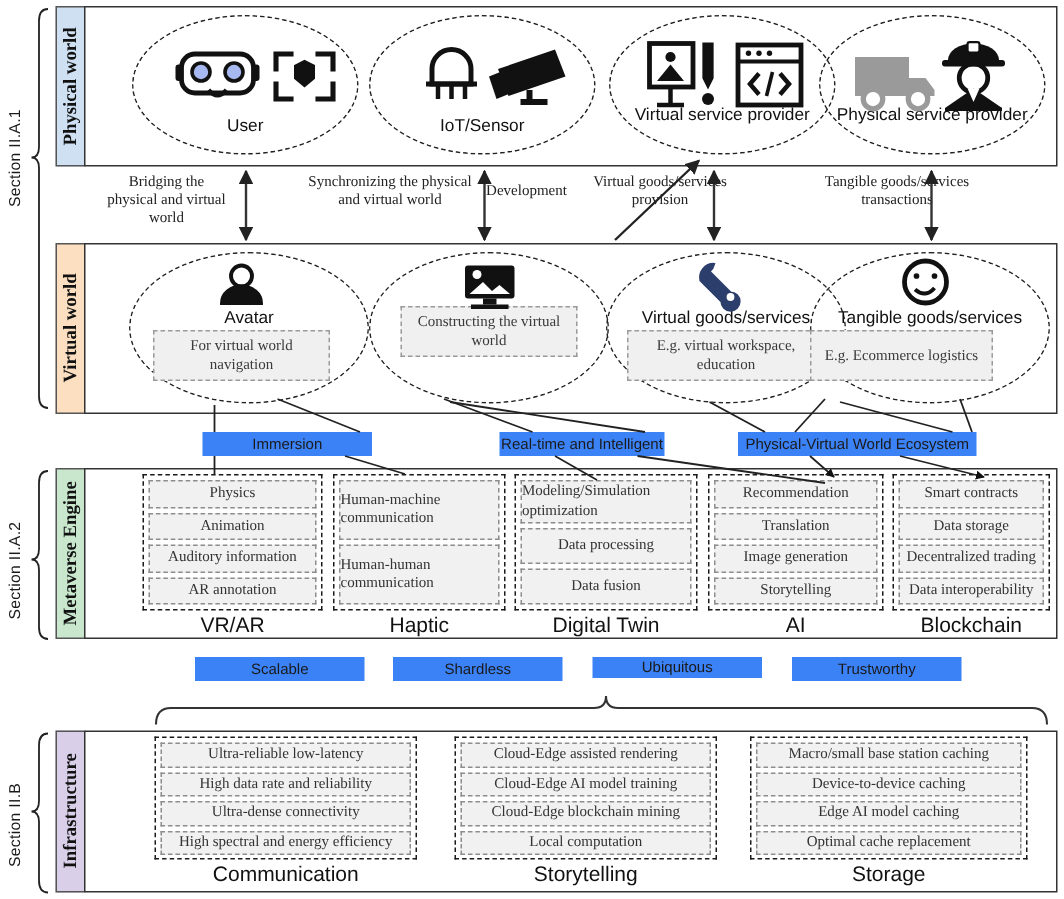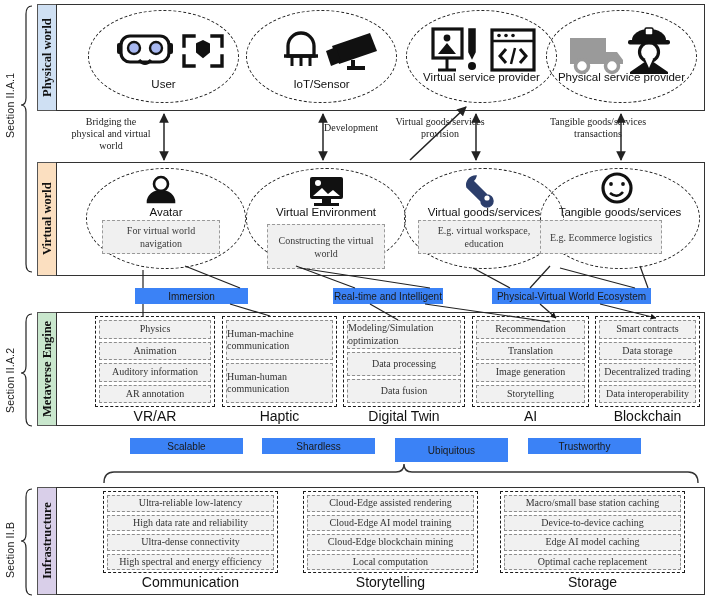--- a/index.html
+++ b/index.html
@@ -152,42 +152,43 @@
 
   <div class="ellipse" style="left:546px; top:10px; width:151px; height:93px;"></div>
   <div class="node-title" style="left:546px; top:71px; width:151px; line-height:13px; white-space:normal;">Physical service provider</div>
 
   <div class="ellipse" style="left:86px; top:168px; width:160px; height:101px;"></div>
   <div class="node-title" style="left:86px; top:206px; width:160px;">Avatar</div>
   <div class="node-sub" style="left:102px; top:220px; width:118px; height:34px;">For virtual world navigation</div>
 
   <div class="ellipse" style="left:246px; top:168px; width:160px; height:101px;"></div>
   <div class="node-title" style="left:246px; top:206px; width:160px;">Virtual Environment</div>
-  <div class="node-sub" style="left:267px; top:224px; width:118px; height:45px;">Constructing the virtual world</div>
+  <div class="node-sub" style="left:267px; top:204px; width:118px; height:34px;">Constructing the virtual world</div>
 
   <div class="ellipse" style="left:404px; top:168px; width:160px; height:101px;"></div>
   <div class="node-title" style="left:404px; top:206px; width:160px;">Virtual goods/services</div>
   <div class="node-sub" style="left:418px; top:220px; width:132px; height:34px;">E.g. virtual workspace, education</div>
 
   <div class="ellipse" style="left:540px; top:168px; width:160px; height:101px;"></div>
   <div class="node-title" style="left:540px; top:206px; width:160px;">Tangible goods/services</div>
   <div class="node-sub" style="left:540px; top:220px; width:122px; height:34px;">E.g. Ecommerce logistics</div>
 
   <div class="link-text" style="left:68px; top:116px; width:86px;">Bridging the physical and virtual world</div>
+  <div class="link-text" style="left:205px; top:116px; width:110px;">Synchronizing the physical and virtual world</div>
   <div class="link-text" style="left:310px; top:122px; width:82px;">Development</div>
   <div class="link-text" style="left:392px; top:116px; width:96px;">Virtual goods/services provision</div>
   <div class="link-text" style="left:548px; top:116px; width:100px;">Tangible goods/services transactions</div>
 
   <div class="tag" style="left:135px; top:288px; width:113px; height:16px;">Immersion</div>
   <div class="tag" style="left:333px; top:288px; width:110px; height:16px;">Real-time and Intelligent</div>
   <div class="tag" style="left:492px; top:288px; width:159px; height:16px;">Physical-Virtual World Ecosystem</div>
 
   <div class="tag" style="left:130px; top:438px; width:113px; height:16px;">Scalable</div>
   <div class="tag" style="left:262px; top:438px; width:113px; height:16px;">Shardless</div>
-  <div class="tag" style="left:395px; top:438px; width:113px; height:24px;">Ubiquitous</div>
+  <div class="tag" style="left:395px; top:438px; width:113px; height:14px;">Ubiquitous</div>
   <div class="tag" style="left:528px; top:438px; width:113px; height:16px;">Trustworthy</div>
 
   <div class="group" style="left:95px; top:316px; width:120px; height:91px;">
     <div class="cell">Physics</div>
     <div class="cell">Animation</div>
     <div class="cell">Auditory information</div>
     <div class="cell">AR annotation</div>
   </div>
   <div class="group-label" style="left:95px; top:408px; width:120px;">VR/AR</div>
 

